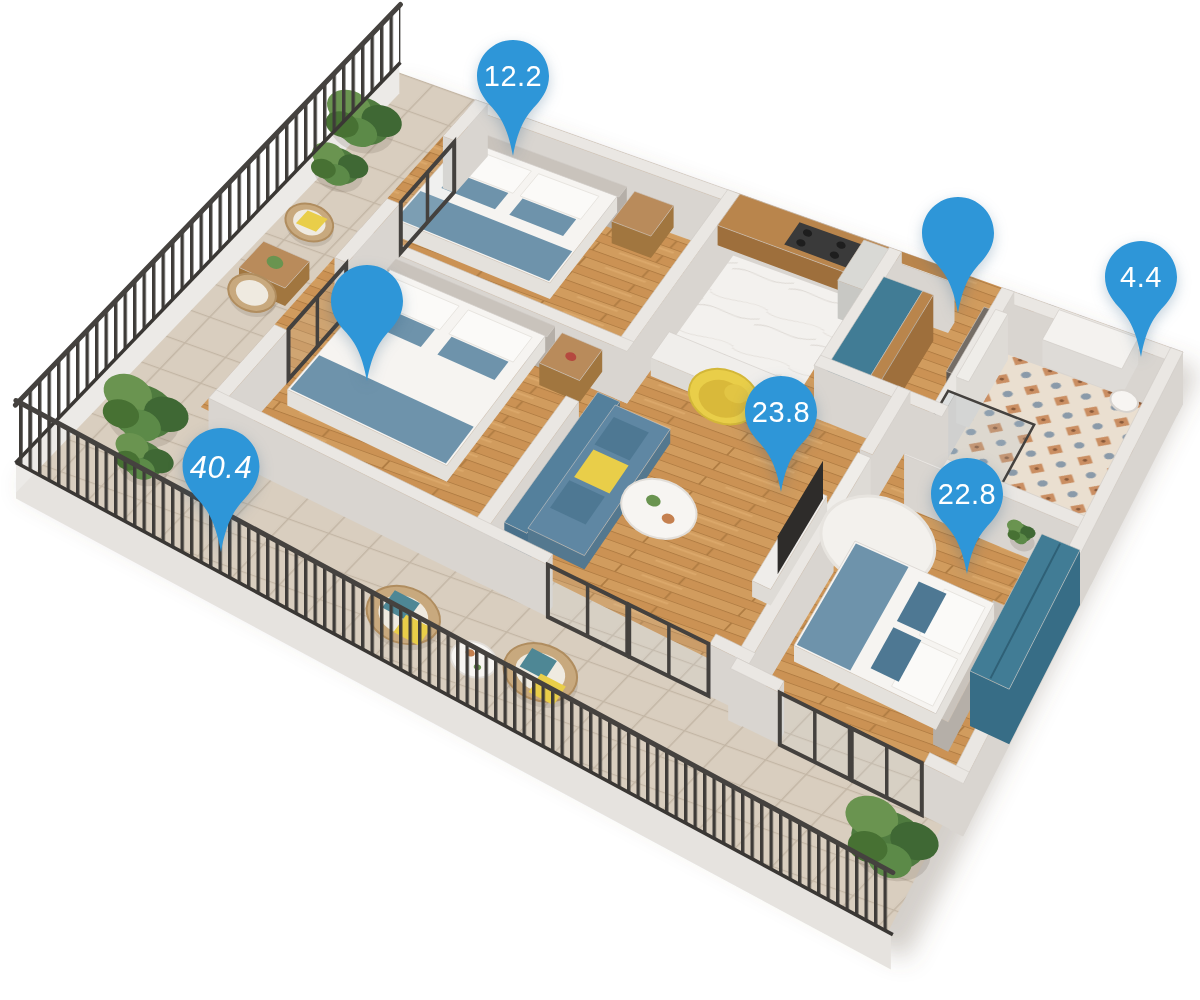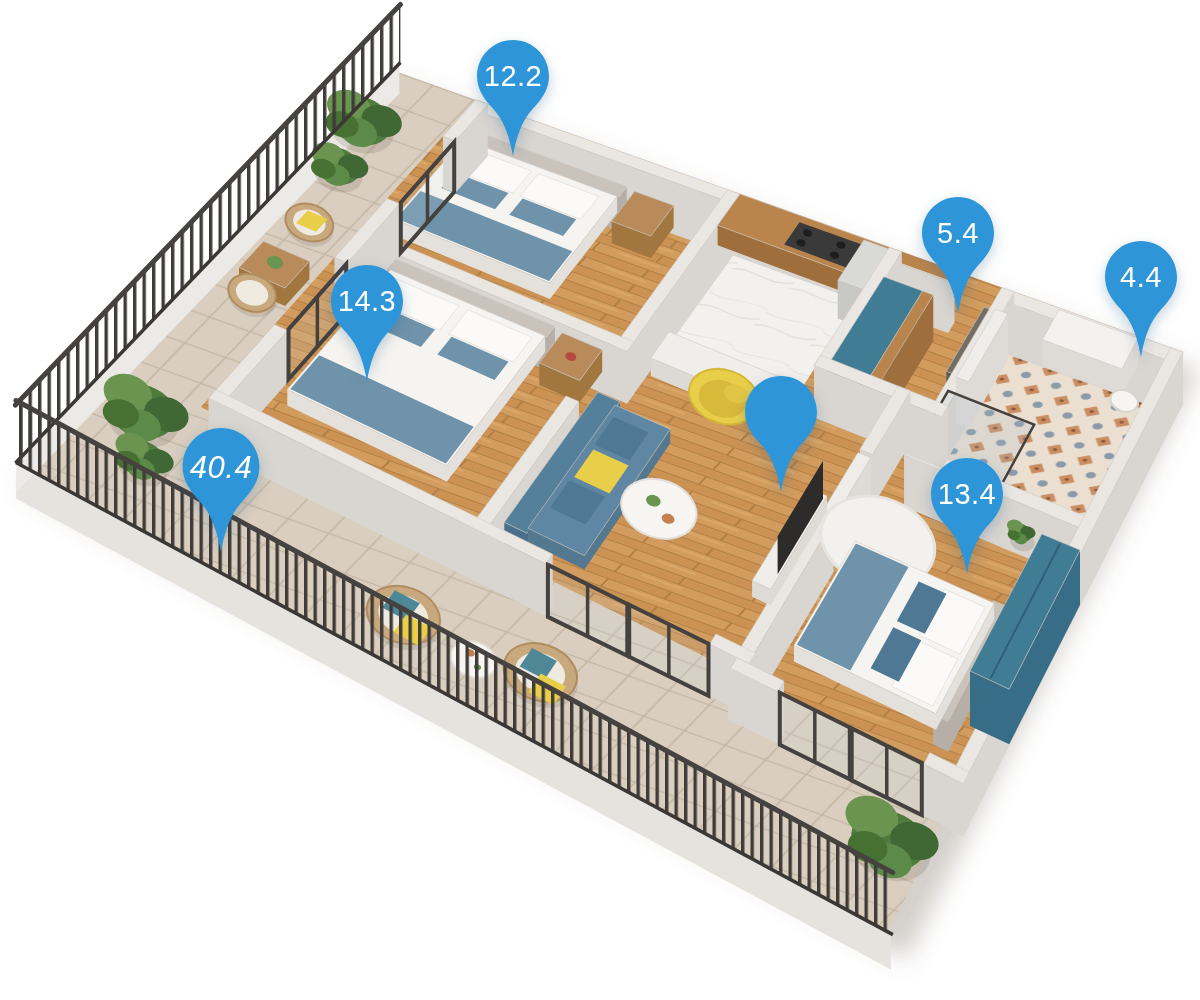--- a/index.html
+++ b/index.html
@@ -270,44 +270,43 @@
   <div class="pin" style="left:476px;top:39px">
     <svg viewBox="0 0 74 118">
         <path d="M37 1 C17.1 1 1 17.1 1 37 C1 48.5 6.5 58 14.5 66.8 C23.5 76.6 31.5 87 37 117 C42.5 87 50.5 76.6 59.5 66.8 C67.5 58 73 48.5 73 37 C73 17.1 56.9 1 37 1 Z"></path>
       </svg>
     <span class="pin-label">12.2</span>
   </div>
   <div class="pin" style="left:330px;top:264px">
     <svg viewBox="0 0 74 118">
         <path d="M37 1 C17.1 1 1 17.1 1 37 C1 48.5 6.5 58 14.5 66.8 C23.5 76.6 31.5 87 37 117 C42.5 87 50.5 76.6 59.5 66.8 C67.5 58 73 48.5 73 37 C73 17.1 56.9 1 37 1 Z"></path>
       </svg>
-    <span class="pin-label">14.3</span>
   </div>
   <div class="pin" style="left:921px;top:196px">
     <svg viewBox="0 0 74 118">
         <path d="M37 1 C17.1 1 1 17.1 1 37 C1 48.5 6.5 58 14.5 66.8 C23.5 76.6 31.5 87 37 117 C42.5 87 50.5 76.6 59.5 66.8 C67.5 58 73 48.5 73 37 C73 17.1 56.9 1 37 1 Z"></path>
       </svg>
-    <span class="pin-label">5.4</span>
   </div>
   <div class="pin" style="left:1104px;top:240px">
     <svg viewBox="0 0 74 118">
         <path d="M37 1 C17.1 1 1 17.1 1 37 C1 48.5 6.5 58 14.5 66.8 C23.5 76.6 31.5 87 37 117 C42.5 87 50.5 76.6 59.5 66.8 C67.5 58 73 48.5 73 37 C73 17.1 56.9 1 37 1 Z"></path>
       </svg>
     <span class="pin-label">4.4</span>
   </div>
   <div class="pin" style="left:744px;top:375px">
     <svg viewBox="0 0 74 118">
         <path d="M37 1 C17.1 1 1 17.1 1 37 C1 48.5 6.5 58 14.5 66.8 C23.5 76.6 31.5 87 37 117 C42.5 87 50.5 76.6 59.5 66.8 C67.5 58 73 48.5 73 37 C73 17.1 56.9 1 37 1 Z"></path>
       </svg>
+    <span class="pin-label">23.8</span>
   </div>
   <div class="pin lg" style="left:181px;top:427px">
     <svg viewBox="0 0 74 118">
         <path d="M37 1 C17.1 1 1 17.1 1 37 C1 48.5 6.5 58 14.5 66.8 C23.5 76.6 31.5 87 37 117 C42.5 87 50.5 76.6 59.5 66.8 C67.5 58 73 48.5 73 37 C73 17.1 56.9 1 37 1 Z"></path>
       </svg>
     <span class="pin-label">40.4</span>
   </div>
   <div class="pin" style="left:930px;top:457px">
     <svg viewBox="0 0 74 118">
         <path d="M37 1 C17.1 1 1 17.1 1 37 C1 48.5 6.5 58 14.5 66.8 C23.5 76.6 31.5 87 37 117 C42.5 87 50.5 76.6 59.5 66.8 C67.5 58 73 48.5 73 37 C73 17.1 56.9 1 37 1 Z"></path>
       </svg>
-    <span class="pin-label">13.4</span>
+    <span class="pin-label">22.8</span>
   </div>
 </div>
 
 </body></html>

